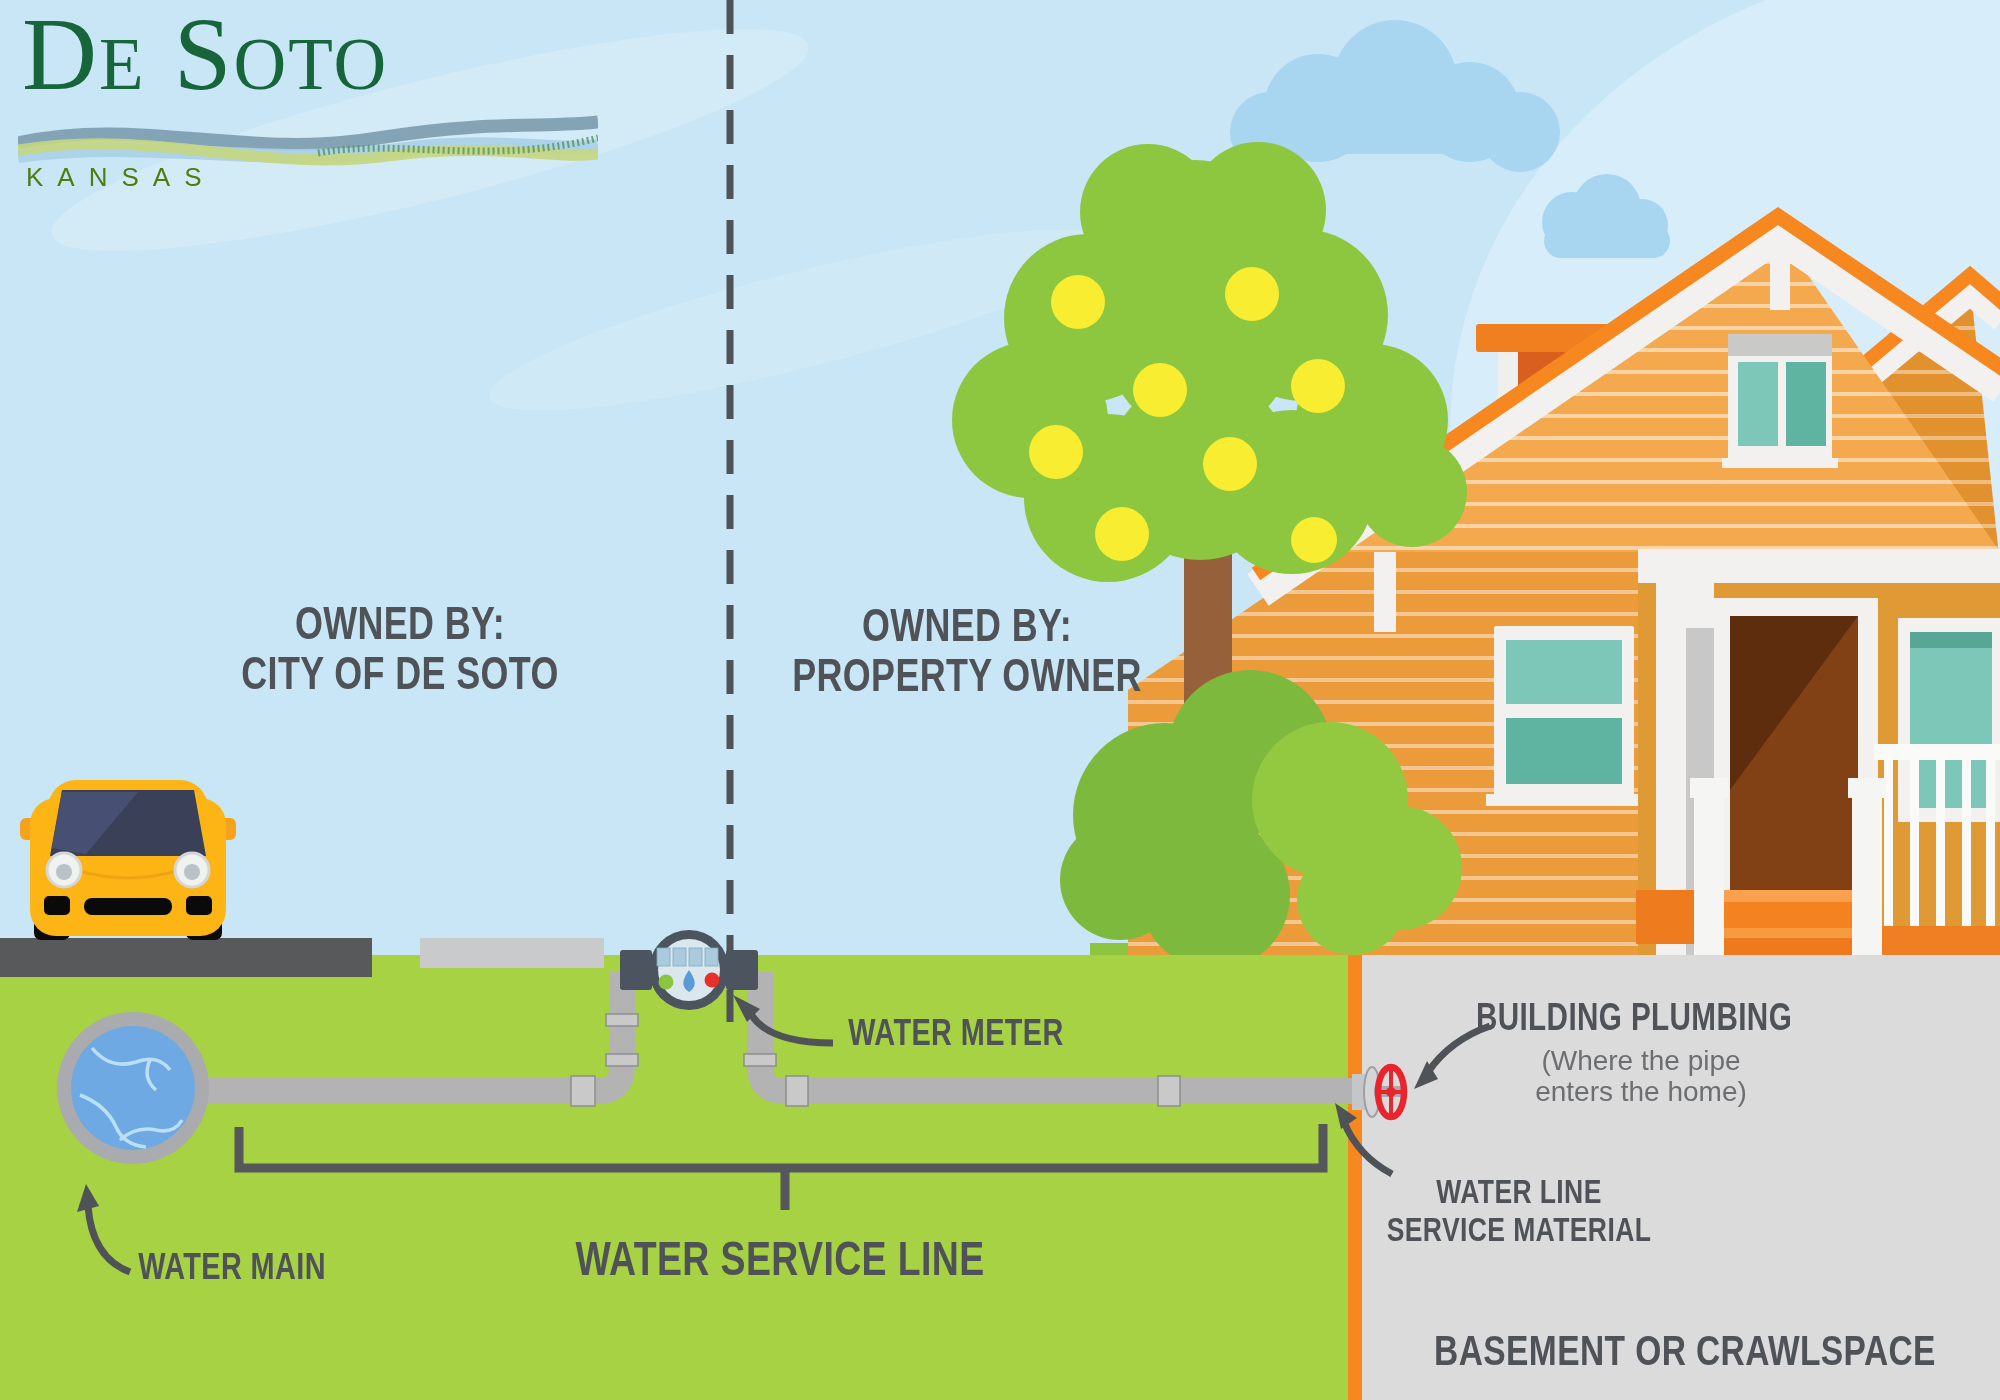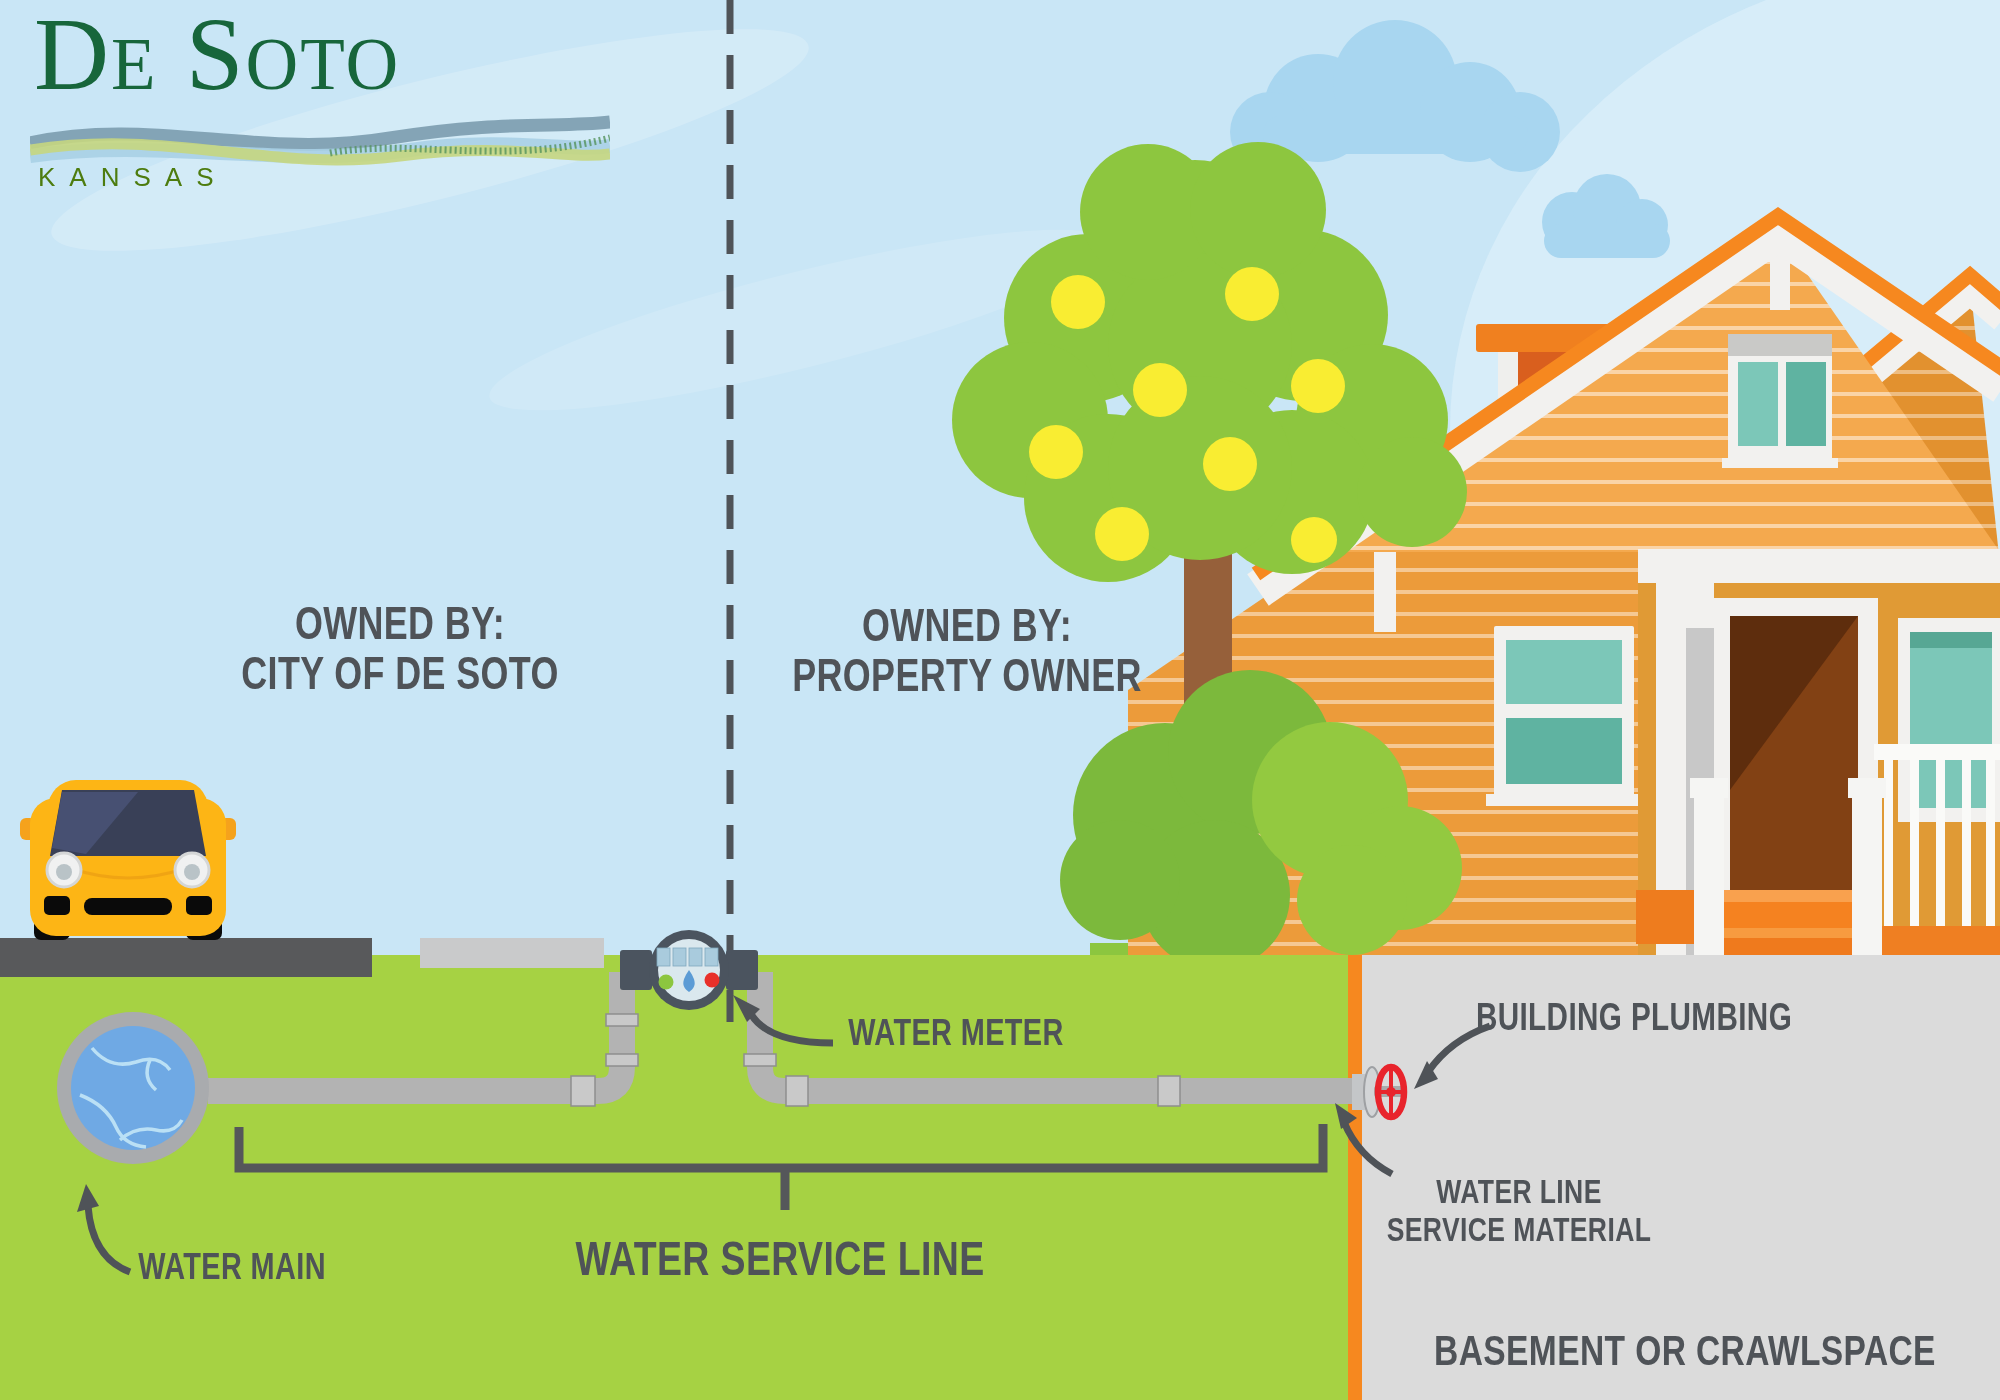--- a/index.html
+++ b/index.html
@@ -6,21 +6,21 @@
   .scene{position:relative;width:2000px;height:1400px;overflow:hidden;
          font-family:"Liberation Sans",sans-serif;background:#C9E6F6;}
   .scene svg.bg{position:absolute;left:0;top:0;}
   .lbl{position:absolute;font-weight:bold;color:#4F5358;text-align:center;
        white-space:nowrap;transform:translateX(-50%) scaleX(0.78);
        letter-spacing:.5px;line-height:1.12;}
   .lbl span{display:block;}
   .sub{position:absolute;font-weight:400;color:#6D6E71;text-align:center;
        white-space:nowrap;transform:translateX(-50%);line-height:1.1;}
   .sub span{display:block;}
-  .logo{position:absolute;left:34px;top:2px;width:560px;}
+  .logo{position:absolute;left:22px;top:2px;width:560px;}
   .logo .city{font-family:"Liberation Serif",serif;font-variant:small-caps;
        font-size:104px;line-height:1.0;color:#17663B;letter-spacing:2px;}
   .logo .waves{position:absolute;left:-4px;top:96px;}
   .logo .state{position:absolute;left:4px;top:160px;font-size:26px;color:#4d7c0f;
        letter-spacing:14px;font-weight:400;}
 </style>
 </head>
 <body>
 
 <div class="scene">
@@ -304,19 +304,23 @@
 </div>
 <div class="lbl" style="left:967px;top:600px;font-size:46px;line-height:50px;">
   <span>OWNED BY:</span>
   <span>PROPERTY OWNER</span>
 </div>
 
 <div class="lbl" style="left:956px;top:1012px;font-size:37px;">WATER METER</div>
 <div class="lbl" style="left:232px;top:1246px;font-size:37px;">WATER MAIN</div>
 <div class="lbl" style="left:780px;top:1232px;font-size:48px;">WATER SERVICE LINE</div>
 <div class="lbl" style="left:1634px;top:996px;font-size:38px;">BUILDING PLUMBING</div>
+<div class="sub" style="left:1641px;top:1046px;font-size:28px;">
+  <span>(Where the pipe</span>
+  <span>enters the home)</span>
+</div>
 <div class="lbl" style="left:1519px;top:1172px;font-size:34px;line-height:38px;">
   <span>WATER LINE</span>
   <span>SERVICE MATERIAL</span>
 </div>
 <div class="lbl" style="left:1685px;top:1326px;font-size:43px;">BASEMENT OR CRAWLSPACE</div>
 
 </div>
 
 </body></html>

